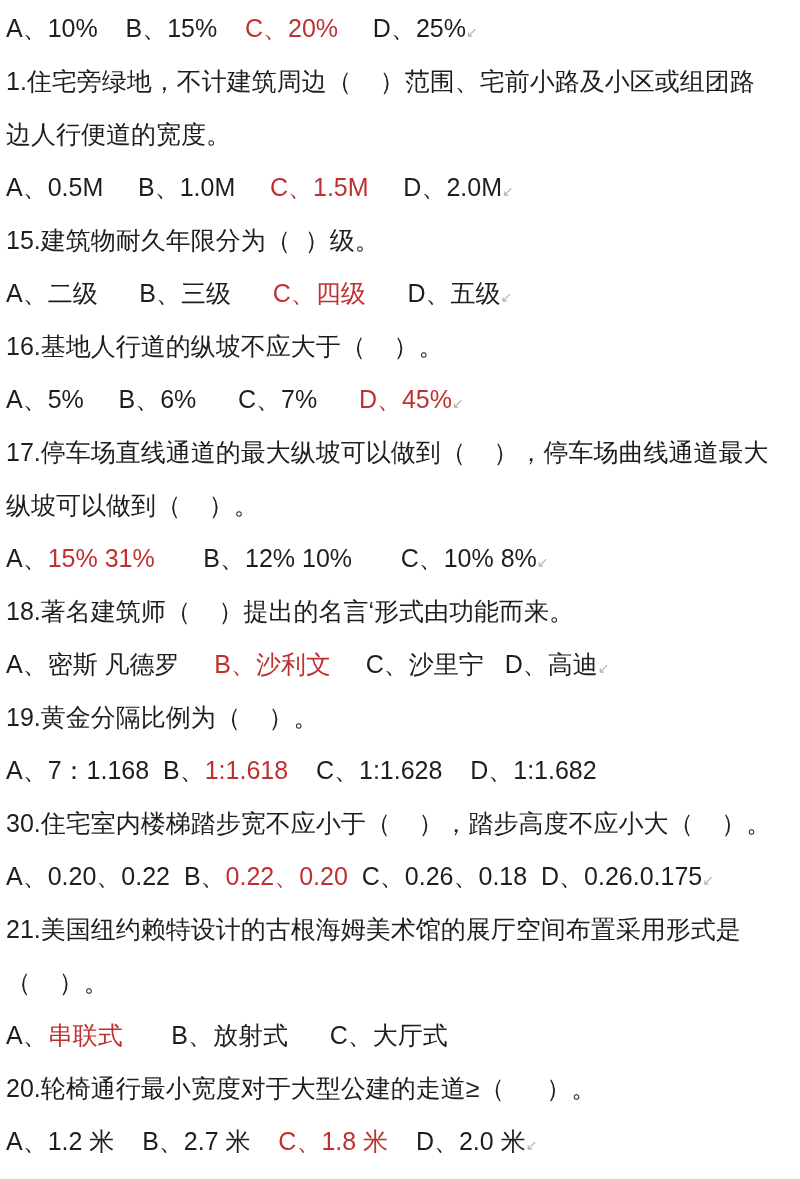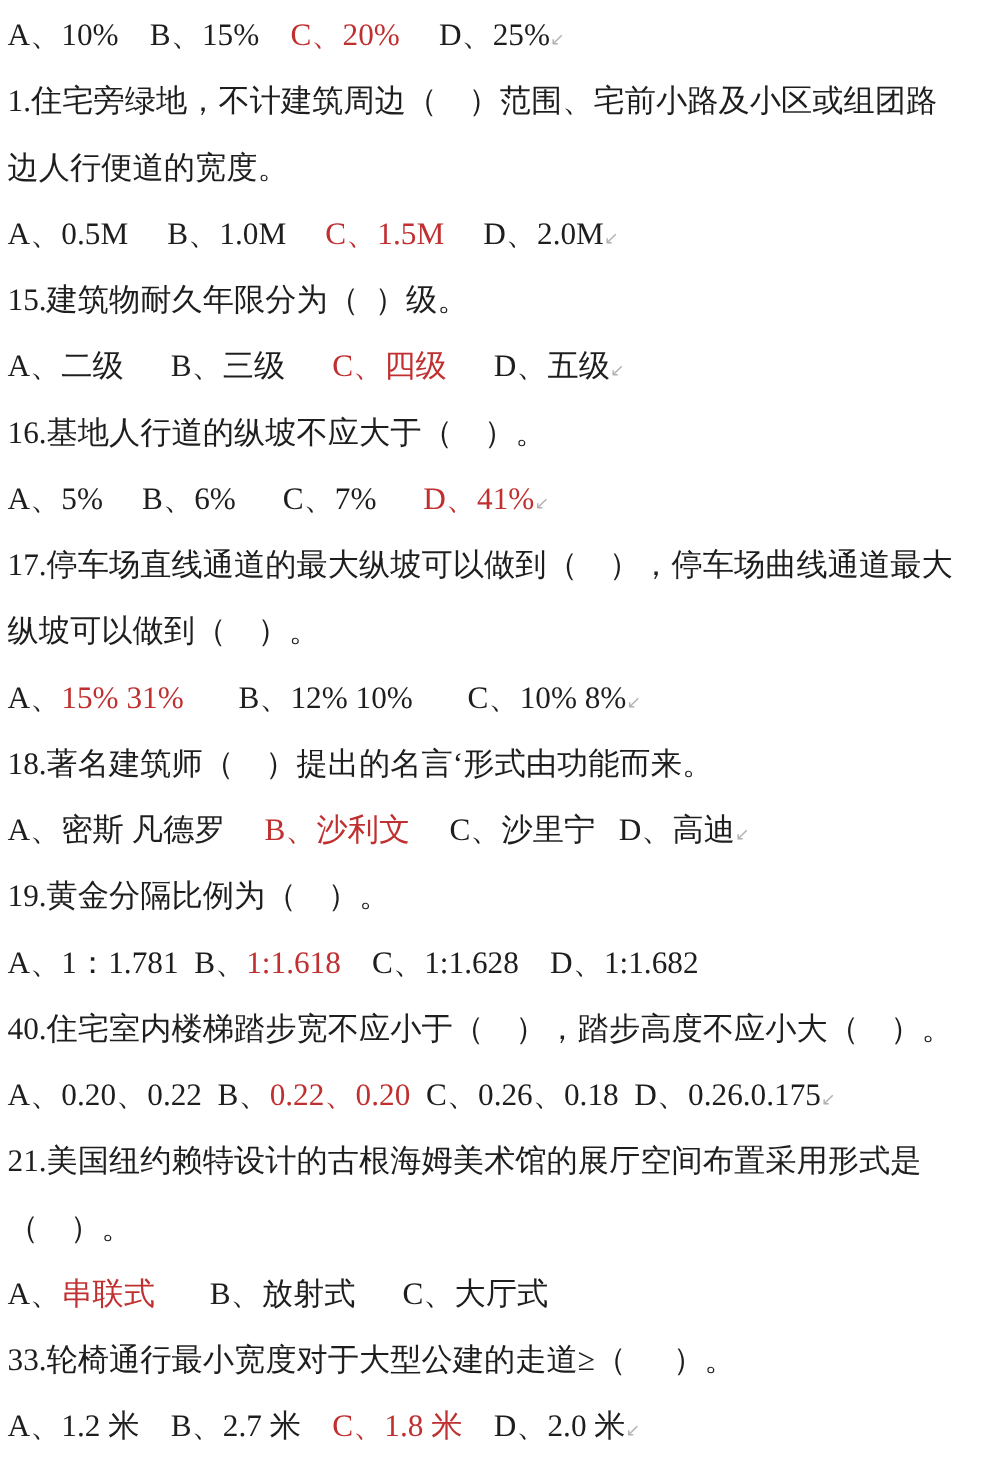--- a/index.html
+++ b/index.html
@@ -14,21 +14,21 @@
     padding: 0;
     width: 800px;
     height: 1179px;
     background: var(--bg);
     overflow: hidden;
   }
   main.doc {
     width: 800px;
     height: 1179px;
     padding: 2px 12px 0 6px;
-    font-family: Liberation Serif, serif;
+    font-family: Liberation Sans, sans-serif;
     font-size: 25px;
     color: var(--text);
   }
   .line {
     height: 53px;
     line-height: 53px;
     white-space: pre;
     overflow: hidden;
   }
   .line span.text   { color: var(--text); }
@@ -39,28 +39,28 @@
 <body>
 
 <main class="doc">
     <div class="line"><span class="text">A、10%    B、15%    </span><span class="answer">C、20%</span><span class="text">     D、25%</span><span class="mark">↙</span></div>
     <div class="line"><span class="text">1.住宅旁绿地，不计建筑周边（    ）范围、宅前小路及小区或组团路</span></div>
     <div class="line"><span class="text">边人行便道的宽度。</span></div>
     <div class="line"><span class="text">A、0.5M     B、1.0M     </span><span class="answer">C、1.5M</span><span class="text">     D、2.0M</span><span class="mark">↙</span></div>
     <div class="line"><span class="text">15.建筑物耐久年限分为（  ）级。</span></div>
     <div class="line"><span class="text">A、二级      B、三级      </span><span class="answer">C、四级</span><span class="text">      D、五级</span><span class="mark">↙</span></div>
     <div class="line"><span class="text">16.基地人行道的纵坡不应大于（    ）。</span></div>
-    <div class="line"><span class="text">A、5%     B、6%      C、7%      </span><span class="answer">D、41%</span><span class="mark">↙</span></div>
+    <div class="line"><span class="text">A、5%     B、6%      C、7%      </span><span class="answer">D、45%</span><span class="mark">↙</span></div>
     <div class="line"><span class="text">17.停车场直线通道的最大纵坡可以做到（    ），停车场曲线通道最大</span></div>
     <div class="line"><span class="text">纵坡可以做到（    ）。</span></div>
     <div class="line"><span class="text">A、</span><span class="answer">15% 31%</span><span class="text">       B、12% 10%       C、10% 8%</span><span class="mark">↙</span></div>
     <div class="line"><span class="text">18.著名建筑师（    ）提出的名言‘形式由功能而来。</span></div>
     <div class="line"><span class="text">A、密斯 凡德罗     </span><span class="answer">B、沙利文</span><span class="text">     C、沙里宁   D、高迪</span><span class="mark">↙</span></div>
     <div class="line"><span class="text">19.黄金分隔比例为（    ）。</span></div>
-    <div class="line"><span class="text">A、1：1.781  B、</span><span class="answer">1:1.618</span><span class="text">    C、1:1.628    D、1:1.682</span></div>
-    <div class="line"><span class="text">40.住宅室内楼梯踏步宽不应小于（    ），踏步高度不应小大（    ）。</span></div>
+    <div class="line"><span class="text">A、7：1.168  B、</span><span class="answer">1:1.618</span><span class="text">    C、1:1.628    D、1:1.682</span></div>
+    <div class="line"><span class="text">30.住宅室内楼梯踏步宽不应小于（    ），踏步高度不应小大（    ）。</span></div>
     <div class="line"><span class="text">A、0.20、0.22  B、</span><span class="answer">0.22、0.20</span><span class="text">  C、0.26、0.18  D、0.26.0.175</span><span class="mark">↙</span></div>
     <div class="line"><span class="text">21.美国纽约赖特设计的古根海姆美术馆的展厅空间布置采用形式是</span></div>
     <div class="line"><span class="text">（    ）。</span></div>
     <div class="line"><span class="text">A、</span><span class="answer">串联式</span><span class="text">       B、放射式      C、大厅式</span></div>
-    <div class="line"><span class="text">33.轮椅通行最小宽度对于大型公建的走道≥（      ）。</span></div>
+    <div class="line"><span class="text">20.轮椅通行最小宽度对于大型公建的走道≥（      ）。</span></div>
     <div class="line"><span class="text">A、1.2 米    B、2.7 米    </span><span class="answer">C、1.8 米</span><span class="text">    D、2.0 米</span><span class="mark">↙</span></div>
   </main>
 
 </body></html>

